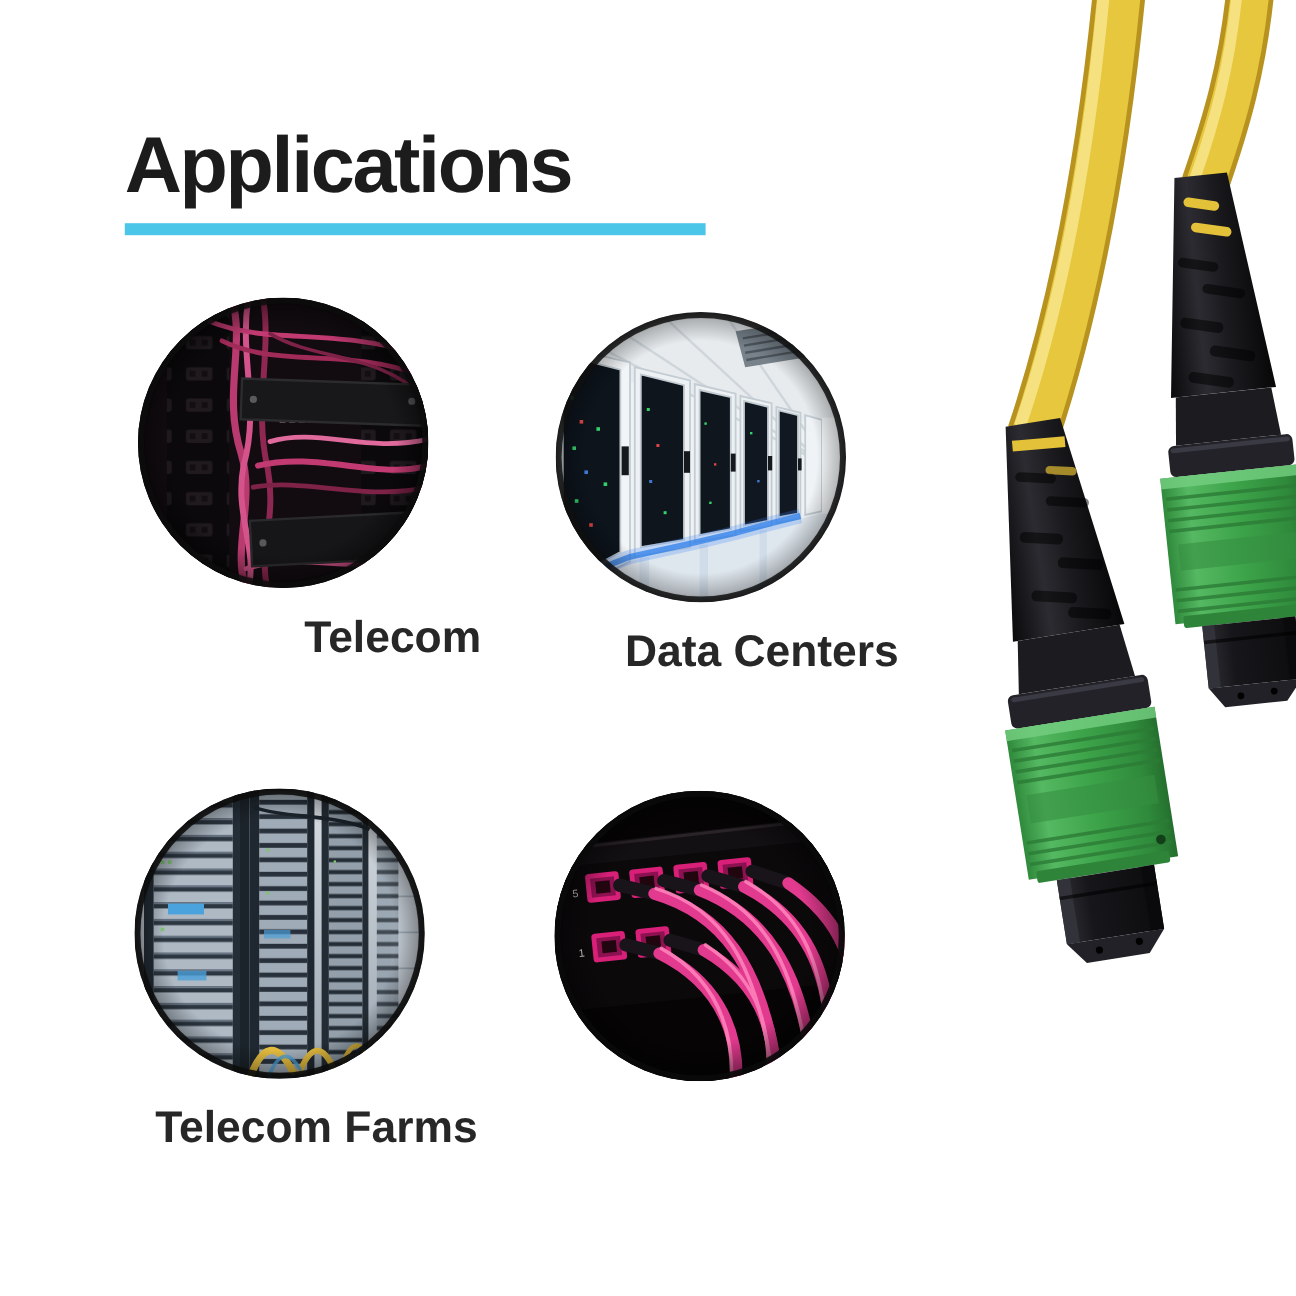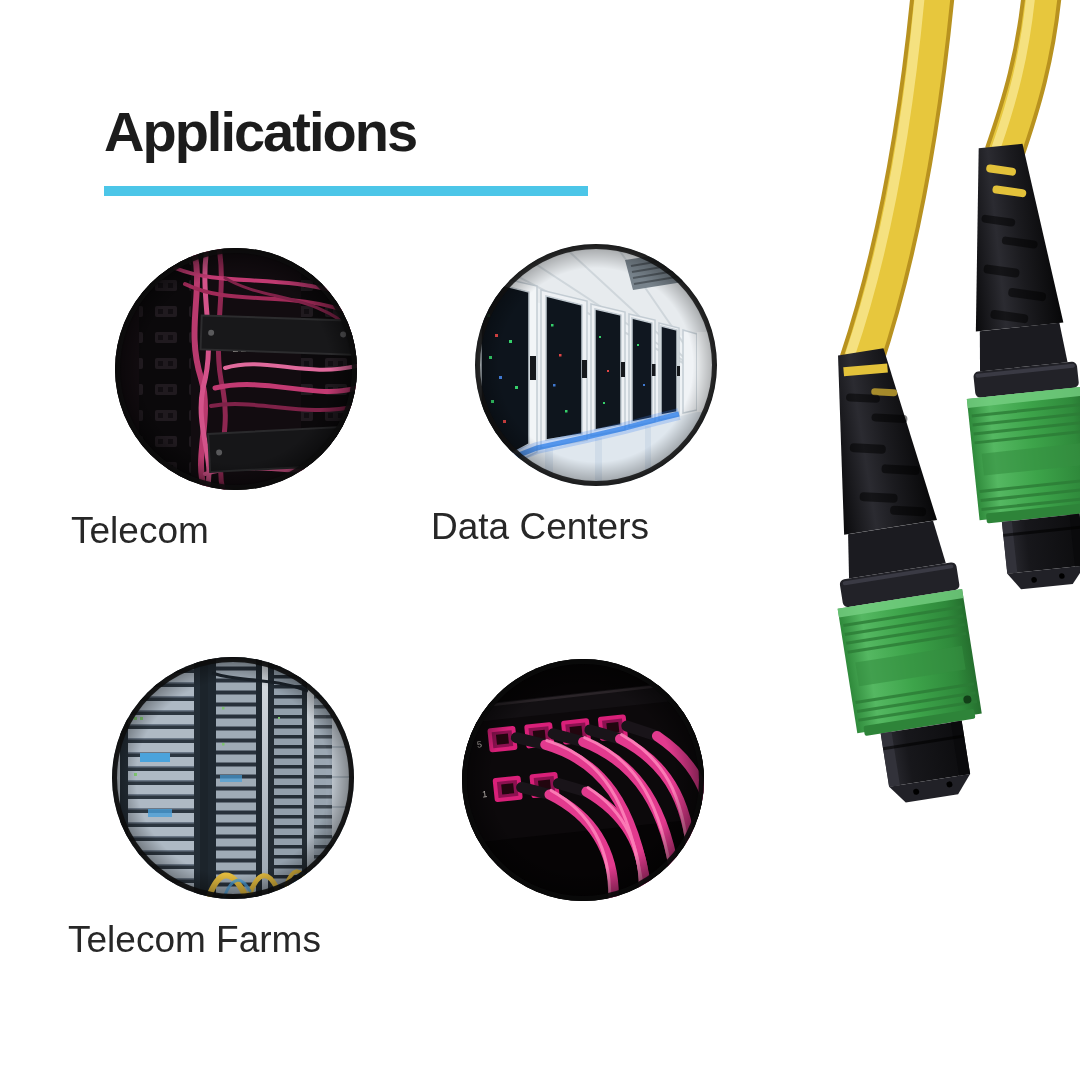--- a/index.html
+++ b/index.html
@@ -1,30 +1,30 @@
 <!DOCTYPE html>
 <html style="--accent: #4CC6E8; --title-color: #1C1C1C; --label-color: #272727; --cable-yellow: #E7C73D; --cable-yellow-light: #F6E387; --cable-yellow-dark: #B8921F; --connector-green: #3DA44A; --connector-green-light: #55B862; --connector-green-dark: #2F8A3B; --connector-black: #1B1B20; --photo-pink: #E23A8E;"><head>
 <meta charset="utf-8">
 <style>
   html,body{margin:0;padding:0;background:#ffffff;}
   .canvas{position:relative;width:1080px;height:1080px;background:#ffffff;overflow:hidden;
           font-family:"Liberation Sans","DejaVu Sans",sans-serif;}
   
-  .title{position:absolute;left:104px;top:104px;margin:0;font-size:56px;font-weight:800;
+  .title{position:absolute;left:104px;top:104px;margin:0;font-size:66px;font-weight:800;
          letter-spacing:-2px;color:var(--title-color,#1c1c1c);line-height:1;}
   .underline{position:absolute;left:104px;top:186px;width:484px;height:10px;
              background:var(--accent,#4cc6e8);}
   
   .card{position:absolute;width:242px;}
   .photo{width:242px;height:242px;border-radius:50%;overflow:hidden;position:relative;}
   .photo svg{display:block;width:242px;height:242px;}
-  .caption{margin-top:14px;width:330px;margin-left:-44px;text-align:left;
-           font-size:37px;font-weight:400;color:var(--label-color,#272727);line-height:1.45;}
+  .caption{margin-top:14px;width:330px;margin-left:-44px;text-align:right;
+           font-size:37px;font-weight:700;color:var(--label-color,#272727);line-height:1.45;}
   .caption .line{white-space:nowrap;}
-  .card1{left:115px;top:248px;} .card2{left:463px;top:244px;margin-left:12px;}
+  .card1{left:115px;top:248px;} .card2{left:463px;top:260px;}
   .card3{left:112px;top:657px;} .card4{left:462px;top:659px;}
   
   .product{position:absolute;left:680px;top:0;width:400px;height:830px;}
 </style>
 </head>
 <body>
 
 <div class="canvas">
 
   <h1 class="title">Applications</h1>

